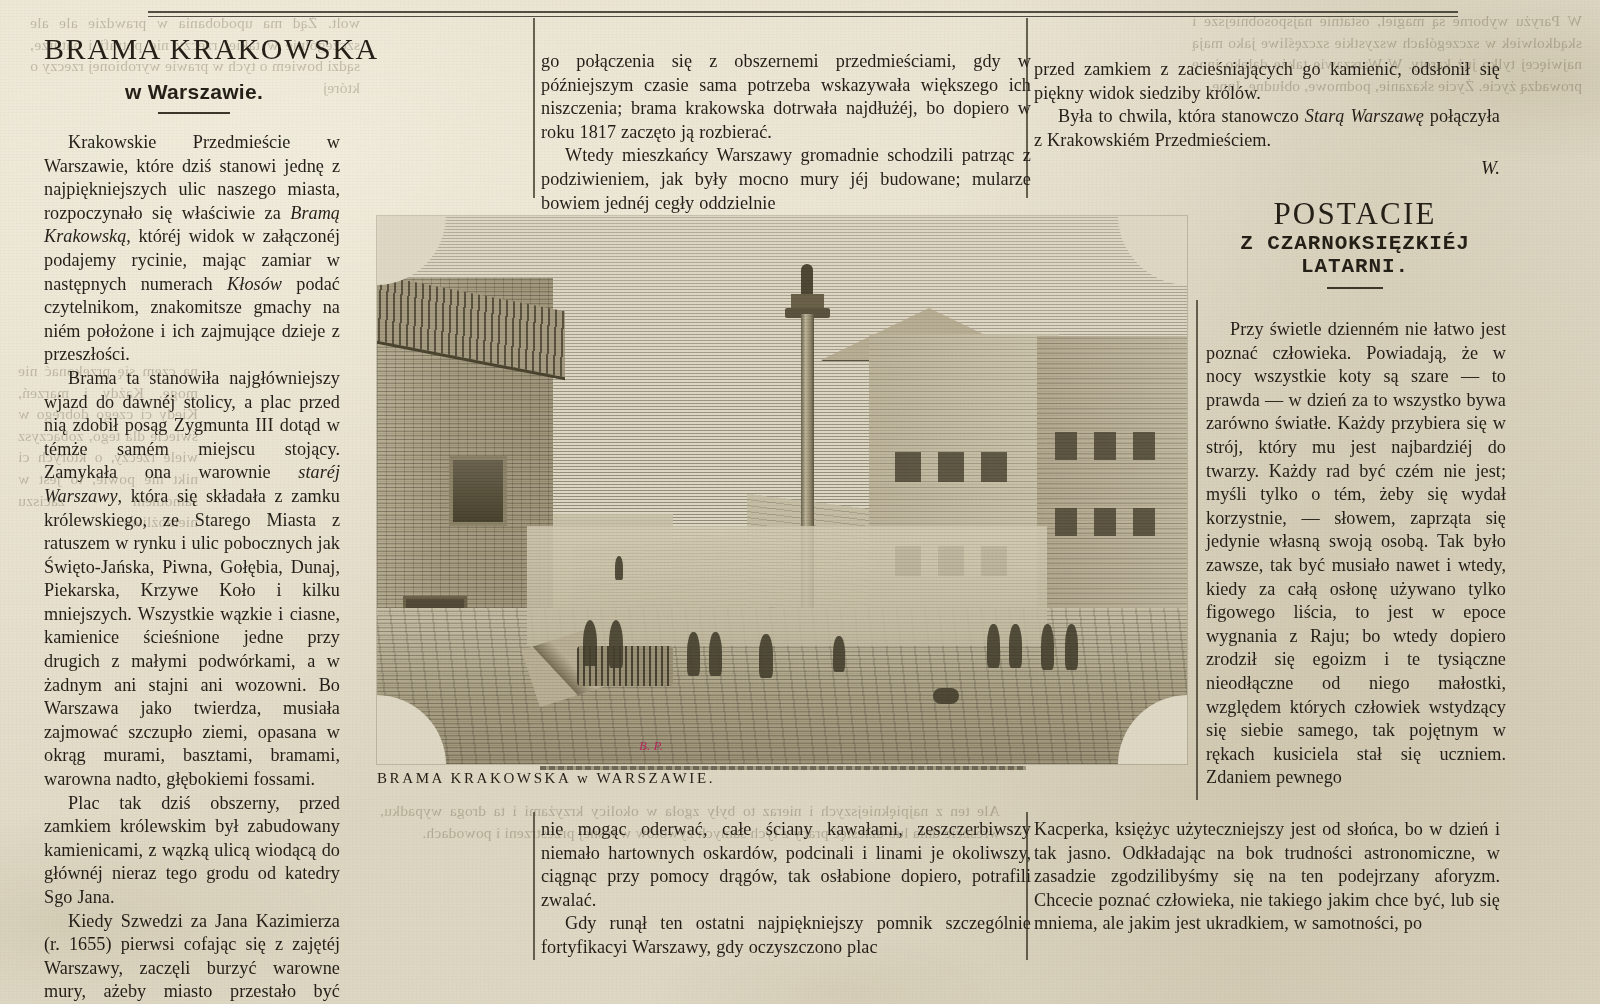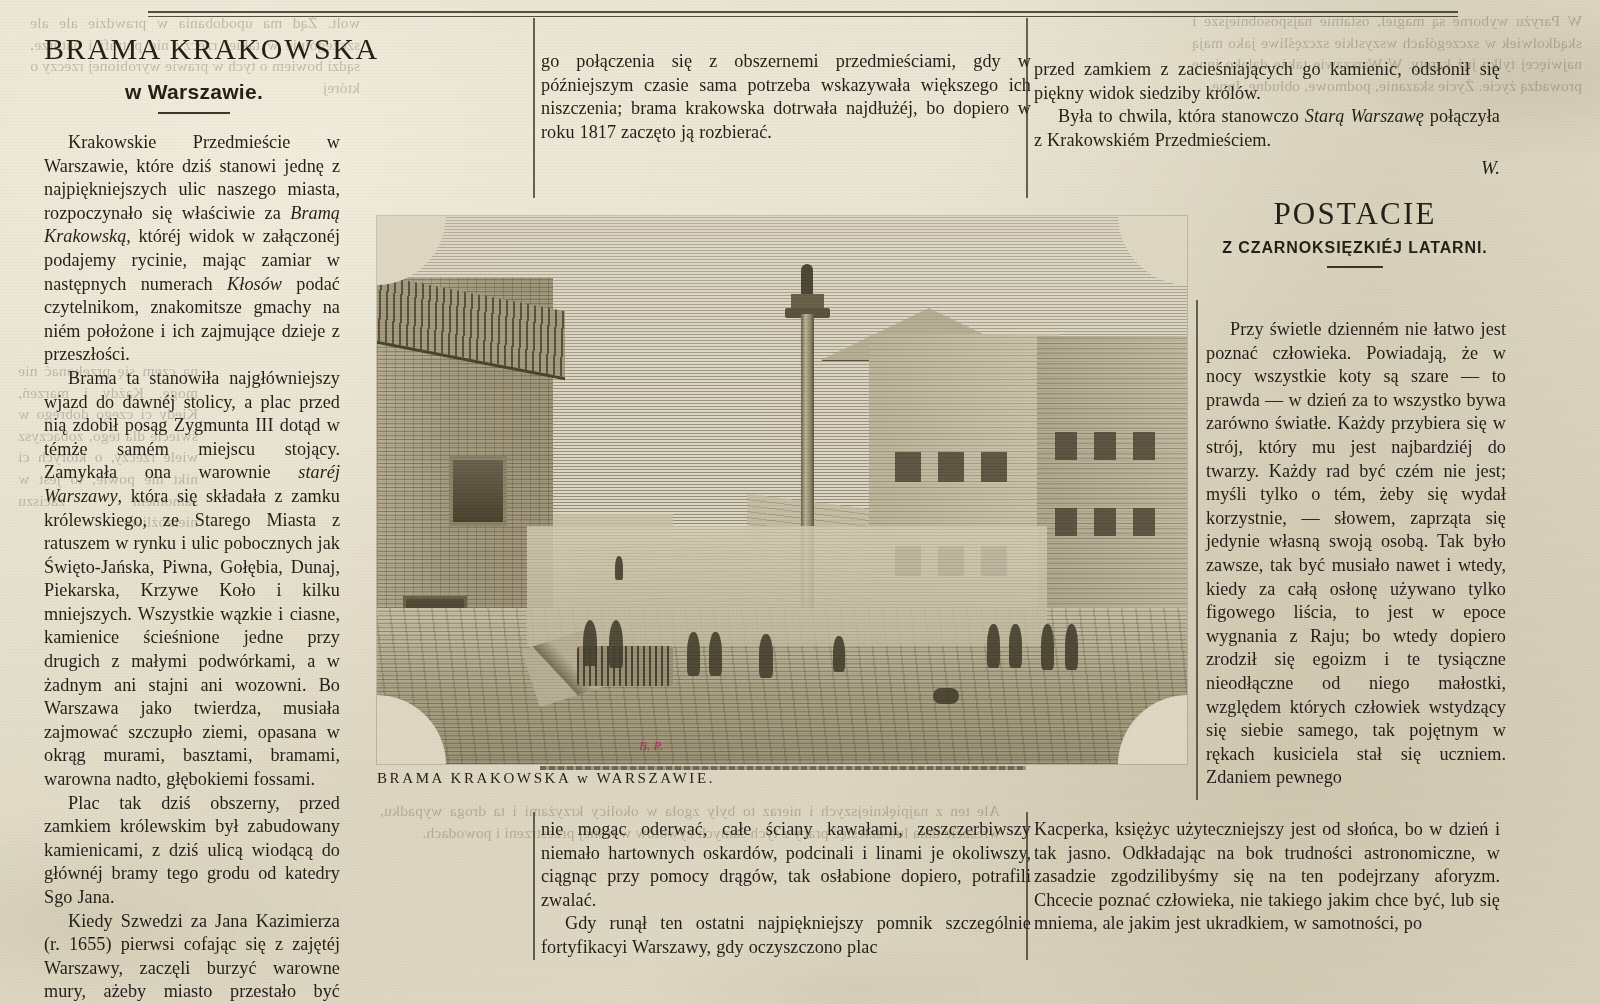--- a/index.html
+++ b/index.html
@@ -87,22 +87,22 @@
     font-family:"Liberation Sans","DejaVu Sans",sans-serif;
   }
   #head-main .hr{
     width:72px;height:0;border-top:2px solid #3b3629;margin:8px auto 11px auto;
   }
   #head2{
     position:absolute;left:1200px;top:196px;width:310px;text-align:center;
   }
   #head2 .t1{font-size:31px;letter-spacing:2.2px;color:#241f17;}
   #head2 .t2{
-    font-size:16px;font-weight:bold;letter-spacing:.9px;margin-top:7px;color:#241f17;
-    font-family:Liberation Sans, sans-serif;
+    font-size:21px;font-weight:bold;letter-spacing:.9px;color:#241f17;
+    font-family:Liberation Mono, monospace;
   }
   #head2 .hr{width:56px;height:0;border-top:2px solid #3b3629;margin:9px auto 12px auto;}
   .sig{display:block;text-align:right;font-style:italic;font-size:19px;margin-top:4px;}
   i.it{font-style:italic;}
   
   #plate{
     position:absolute;left:377px;top:216px;width:810px;height:548px;
     overflow:hidden;
     background:#ddd6c2;
     box-shadow:0 0 0 1px rgba(90,82,62,.25);
@@ -258,26 +258,27 @@
 
   <div id="head-main">
     <div class="t1">BRAMA KRAKOWSKA</div>
     <div class="t2">w Warszawie.</div>
     <div class="hr"></div>
   </div>
 
   <div class="col" id="col1" style="top:131px;">
     <p>Krakowskie Przedmieście w Warszawie, które dziś stanowi jednę z najpiękniejszych ulic naszego miasta, rozpoczynało się właściwie za <i class="it">Bramą Krakowską</i>, któréj widok w załączonéj podajemy rycinie, mając zamiar w następnych numerach <i class="it">Kłosów</i> podać czytelnikom, znakomitsze gmachy na niém położone i ich zajmujące dzieje z przeszłości.</p>
     <p>Brama ta stanowiła najgłówniejszy wjazd do dawnéj stolicy, a plac przed nią zdobił posąg Zygmunta III dotąd w témże samém miejscu stojący. Zamykała ona warownie <i class="it">staréj Warszawy</i>, która się składała z zamku królewskiego, ze Starego Miasta z ratuszem w rynku i ulic pobocznych jak Święto-Jańska, Piwna, Gołębia, Dunaj, Piekarska, Krzywe Koło i kilku mniejszych. Wszystkie wązkie i ciasne, kamienice ścieśnione jedne przy drugich z małymi podwórkami, a w żadnym ani stajni ani wozowni. Bo Warszawa jako twierdza, musiała zajmować szczupło ziemi, opasana w okrąg murami, basztami, bramami, warowna nadto, głębokiemi fossami.</p>
-    <p>Plac tak dziś obszerny, przed zamkiem królewskim był zabudowany kamienicami, z dziś ulicą wiodącą do głównéj bramy tego grodu od katedry Sgo Jana.</p>
+    <p>Plac tak dziś obszerny, przed zamkiem królewskim był zabudowany kamienicami, z wązką ulicą wiodącą do głównéj nieraz tego grodu od katedry Sgo Jana.</p>
     <p>Kiedy Szwedzi za Jana Kazimierza (r. 1655) pierwsi cofając się z zajętéj Warszawy, zaczęli burzyć warowne mury, ażeby miasto przestało być fortecą, dopomagali pomimowolnie do jego rozrostu i prędsze-</p>
   </div>
 
   <div class="col" id="col2a">
     <p class="noind">go połączenia się z obszernemi przedmieściami, gdy w późniejszym czasie sama potrzeba wskazywała większego ich niszczenia; brama krakowska dotrwała najdłużéj, bo dopiero w roku 1817 zaczęto ją rozbierać.</p>
+    <p>Wtedy mieszkańcy Warszawy gromadnie schodzili patrząc z podziwieniem, jak były mocno mury jéj budowane; mularze bowiem jednéj cegły oddzielnie</p>
   </div>
 
   <div class="col" id="col3a">
     <p class="noind">przed zamkiem z zacieśniających go kamienic, odsłonił się piękny widok siedziby królów.</p>
     <p>Była to chwila, która stanowczo <i class="it">Starą Warszawę</i> połączyła z Krakowskiém Przedmieściem.</p>
     <span class="sig">W.</span>
   </div>
 
   <div id="head2">
     <div class="t1">POSTACIE</div>

